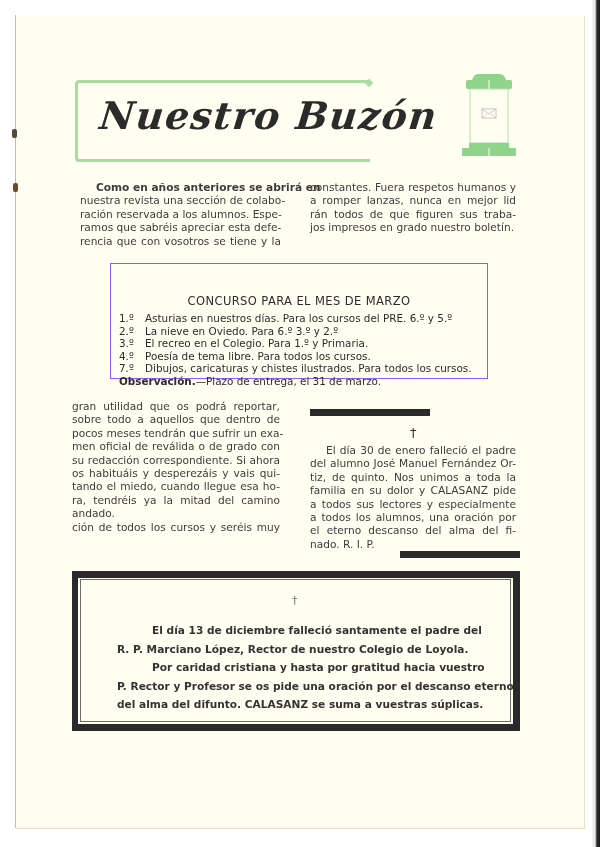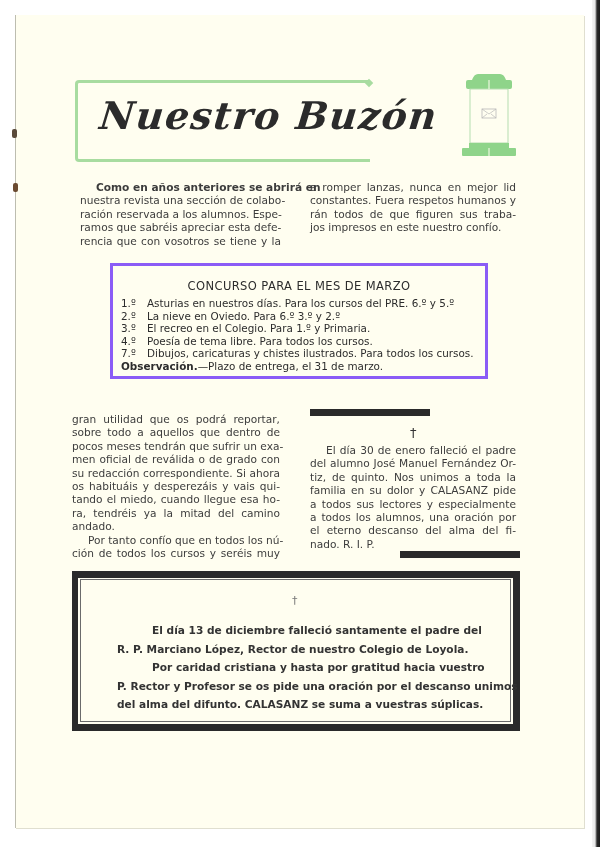--- a/index.html
+++ b/index.html
@@ -46,22 +46,22 @@
   
   .col {
     position: absolute; font-size: 10.6px; line-height: 13.4px; color: #3c3c3c;
     text-align: justify;
   }
   .line { display: block; text-align: justify; text-align-last: justify; white-space: nowrap; }
   .line.last { text-align-last: left; }
   
   .concurso {
     position: absolute; left: 110px; top: 263px; width: 378px; height: 116px;
-    border: 3px solid #8b5cf6; box-sizing: border-box;
-    padding: 13px 0 0 8px;
+    border: 1px solid #8b5cf6; box-sizing: border-box;
+    padding: 30px 0 0 8px;
   }
   .concurso-title {
     text-align: center; font-size: 11.5px; font-weight: normal; color: #2c2c2c; letter-spacing: 0.4px;
     margin-bottom: 4px; padding-right: 8px;
   }
   .concurso-item { font-size: 10.4px; line-height: 12.6px; color: #2c2c2c; font-weight: normal; white-space: nowrap; }
   .concurso-item .num { display: inline-block; width: 26px; }
   .concurso-obs { font-size: 10.4px; line-height: 12.6px; color: #2c2c2c; white-space: nowrap; }
   .concurso-obs b { font-weight: bold; margin-top: 8px; }
   
@@ -105,47 +105,46 @@
 </svg>
 
 <div class="col" style="left:80px; top:181px; width:201px;">
   <span class="line" style="padding-left:16px;font-weight:bold;">Como en años anteriores se abrirá en</span>
   <span class="line">nuestra revista una sección de colabo-</span>
   <span class="line">ración reservada a los alumnos. Espe-</span>
   <span class="line">ramos que sabréis apreciar esta defe-</span>
   <span class="line">rencia que con vosotros se tiene y la</span>
 </div>
 <div class="col" style="left:310px; top:181px; width:206px;">
+  <span class="line">constantes. Fuera respetos humanos y</span>
   <span class="line">a romper lanzas, nunca en mejor lid</span>
-  <span class="line">constantes. Fuera respetos humanos y</span>
   <span class="line">rán todos de que figuren sus traba-</span>
-  <span class="line last">jos impresos en este nuestro confío.</span>
+  <span class="line last">jos impresos en grado nuestro boletín.</span>
 </div>
 
 <div class="concurso">
   <div class="concurso-title">CONCURSO PARA EL MES DE MARZO</div>
   <div class="concurso-item"><span class="num">1.º</span><span>Asturias en nuestros días. Para los cursos del PRE. 6.º y 5.º</span></div>
   <div class="concurso-item"><span class="num">2.º</span><span>La nieve en Oviedo. Para 6.º 3.º y 2.º</span></div>
   <div class="concurso-item"><span class="num">3.º</span><span>El recreo en el Colegio. Para 1.º y Primaria.</span></div>
   <div class="concurso-item"><span class="num">4.º</span><span>Poesía de tema libre. Para todos los cursos.</span></div>
   <div class="concurso-item"><span class="num">7.º</span><span>Dibujos, caricaturas y chistes ilustrados. Para todos los cursos.</span></div>
   <div class="concurso-obs"><b>Observación.</b><span>—Plazo de entrega, el 31 de marzo.</span></div>
 </div>
 
-<div class="col" style="left:72px; top:413px; width:208px;">
+<div class="col" style="left:72px; top:400px; width:208px;">
   <span class="line">gran utilidad que os podrá reportar,</span>
   <span class="line">sobre todo a aquellos que dentro de</span>
   <span class="line">pocos meses tendrán que sufrir un exa-</span>
   <span class="line">men oficial de reválida o de grado con</span>
   <span class="line">su redacción correspondiente. Si ahora</span>
   <span class="line">os habituáis y desperezáis y vais qui-</span>
   <span class="line">tando el miedo, cuando llegue esa ho-</span>
   <span class="line">ra, tendréis ya la mitad del camino</span>
   <span class="line last">andado.</span>
-  <span class="line" style="padding-left:16px;">Por tanto confío que en todos los nú-</span>
   <span class="line">ción de todos los cursos y seréis muy</span>
 </div>
 
 <div class="rule-dark" style="left:310px; top:409px; width:120px; height:7px;"></div>
 <div class="cross" style="left:410px; top:425px;">†</div>
 <div class="col" style="left:310px; top:444px; width:206px;">
   <span class="line" style="padding-left:16px;">El día 30 de enero falleció el padre</span>
   <span class="line">del alumno José Manuel Fernández Or-</span>
   <span class="line">tiz, de quinto. Nos unimos a toda la</span>
   <span class="line">familia en su dolor y CALASANZ pide</span>
@@ -158,15 +157,15 @@
 
 <div class="frame">
   <div class="frame-outer"></div>
   <div class="frame-inner"></div>
 </div>
 <div class="cross" style="left:292px; top:594px; font-size:11px; color:#777;">†</div>
 <div class="frame-text">
   <span class="l ind">El día 13 de diciembre falleció santamente el padre del</span>
   <span class="l">R. P. Marciano López, Rector de nuestro Colegio de Loyola.</span>
   <span class="l ind">Por caridad cristiana y hasta por gratitud hacia vuestro</span>
-  <span class="l">P. Rector y Profesor se os pide una oración por el descanso unimos</span>
+  <span class="l">P. Rector y Profesor se os pide una oración por el descanso eterno</span>
   <span class="l">del alma del difunto. CALASANZ se suma a vuestras súplicas.</span>
 </div>
 
 </body></html>

